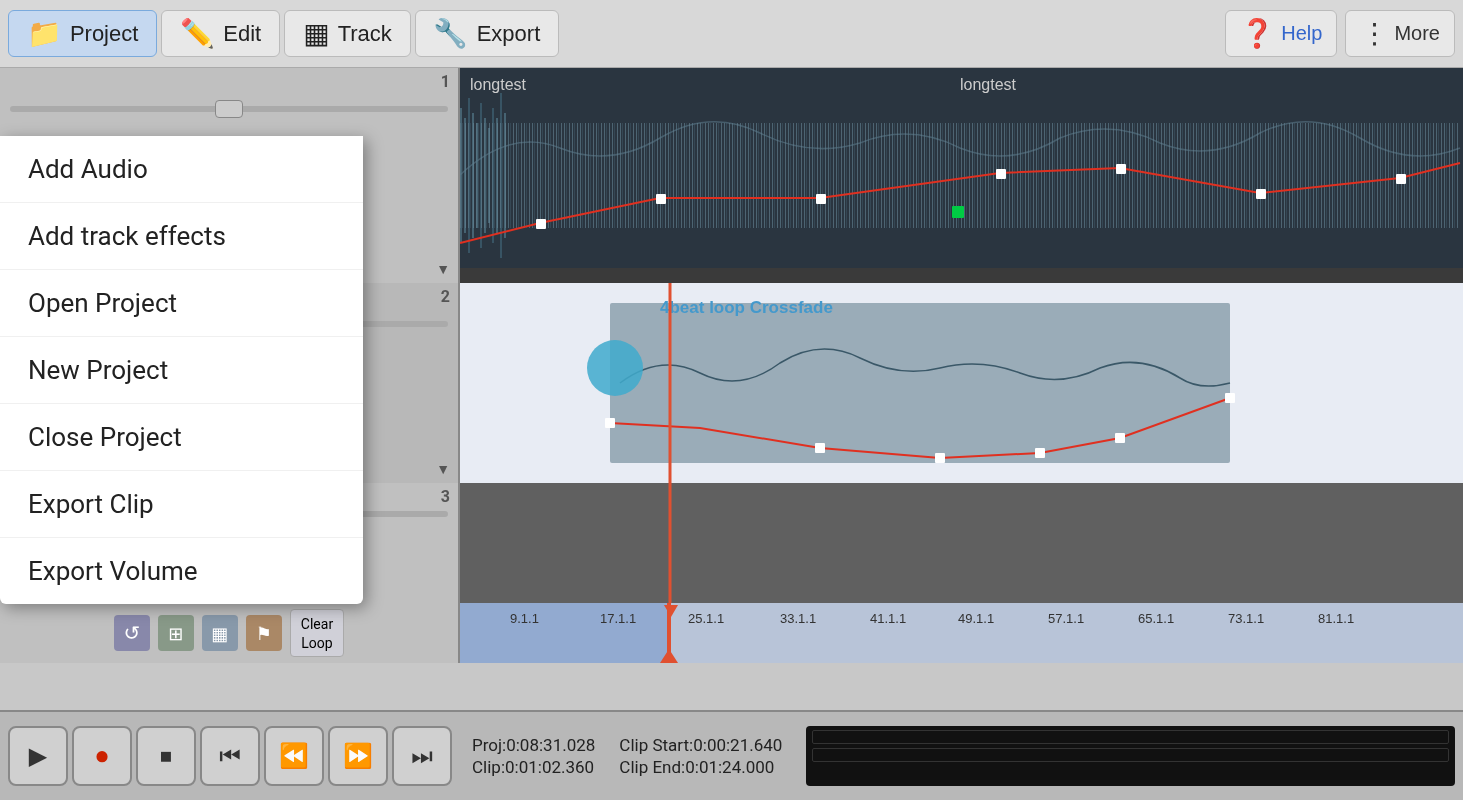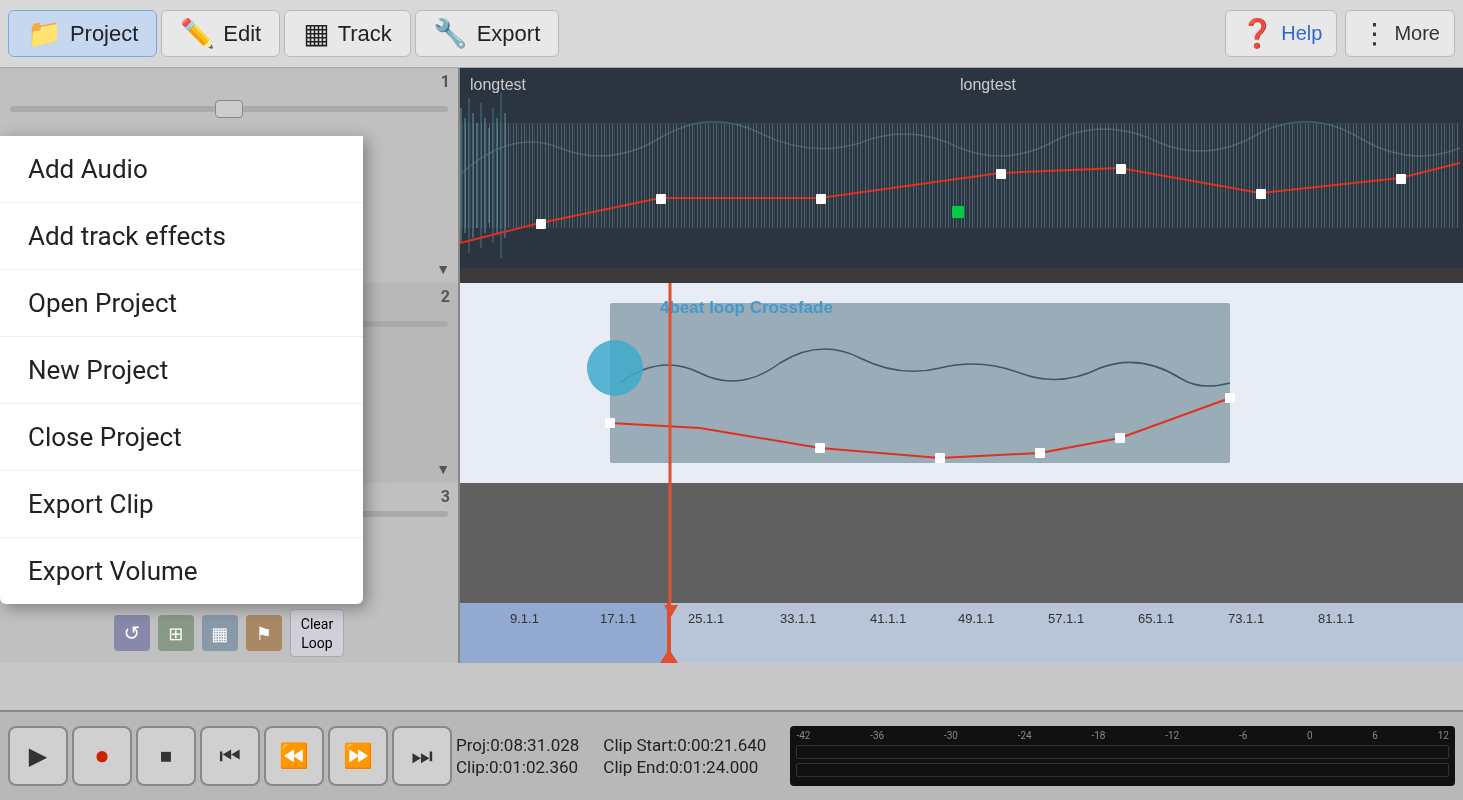--- a/index.html
+++ b/index.html
@@ -98,21 +98,21 @@
       display: flex; align-items: center;
       padding: 0 8px; gap: 4px;
     }
     .transport-btn {
       width: 60px; height: 60px; border-radius: 8px;
       border: 2px solid #888; background: #d0d0d0;
       display: flex; align-items: center; justify-content: center;
       cursor: pointer; font-size: 24px; color: #333;
     }
     .time-info {
-      display: flex; flex-direction: column; gap: 2px;
+      margin-left: 16px; display: flex; flex-direction: column; gap: 2px;
     }
     .time-line { font-size: 17px; color: #222; }
     .clip-info {
       margin-left: 20px; display: flex; flex-direction: column; gap: 2px;
     }
     .current-time {
       margin-left: 20px;
       font-size: 28px; font-weight: bold; color: #111;
       background: #e8e8e8; border: 2px solid #999; border-radius: 4px;
       padding: 4px 12px;
@@ -392,30 +392,18 @@
       <span class="time-line">Clip:0:01:02.360</span>
     </div>
 
     <div class="clip-info">
       <span class="time-line">Clip Start:0:00:21.640</span>
       <span class="time-line">Clip End:0:01:24.000</span>
     </div>
 
 
     <div class="vu-meter">
-      <div style="display:flex;justify-content:space-between;padding:4px 6px 0;">
-        <span style="font-size:10px;color:#888;">-42</span>
-        <span style="font-size:10px;color:#888;">-36</span>
-        <span style="font-size:10px;color:#888;">-30</span>
-        <span style="font-size:10px;color:#888;">-24</span>
-        <span style="font-size:10px;color:#888;">-18</span>
-        <span style="font-size:10px;color:#888;">-12</span>
-        <span style="font-size:10px;color:#888;">-6</span>
-        <span style="font-size:10px;color:#888;">0</span>
-        <span style="font-size:10px;color:#888;">6</span>
-        <span style="font-size:10px;color:#888;">12</span>
-      </div>
       <div style="margin:4px 6px;height:14px;background:#111;border:1px solid #333;border-radius:2px;"></div>
       <div style="margin:2px 6px;height:14px;background:#111;border:1px solid #333;border-radius:2px;"></div>
     </div>
   </div>
 
 </div>
 
 </body></html>

